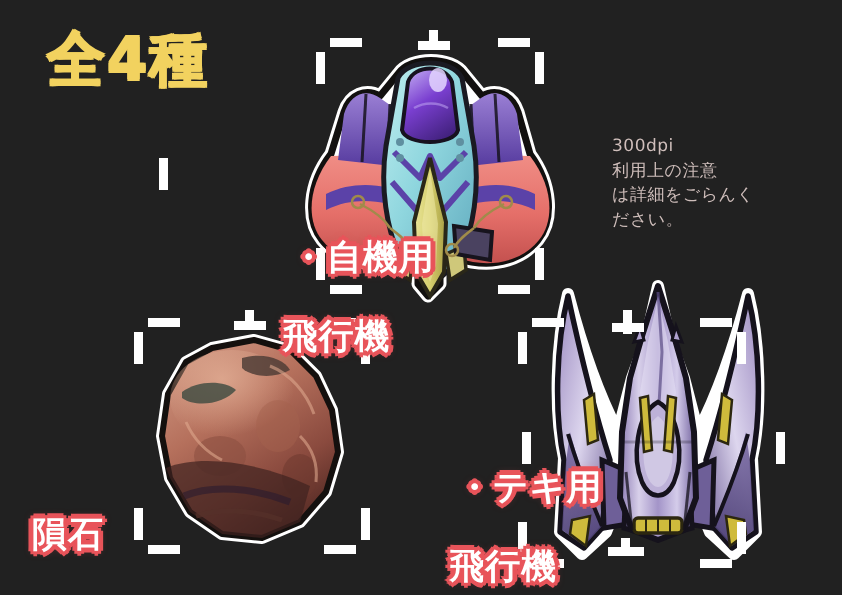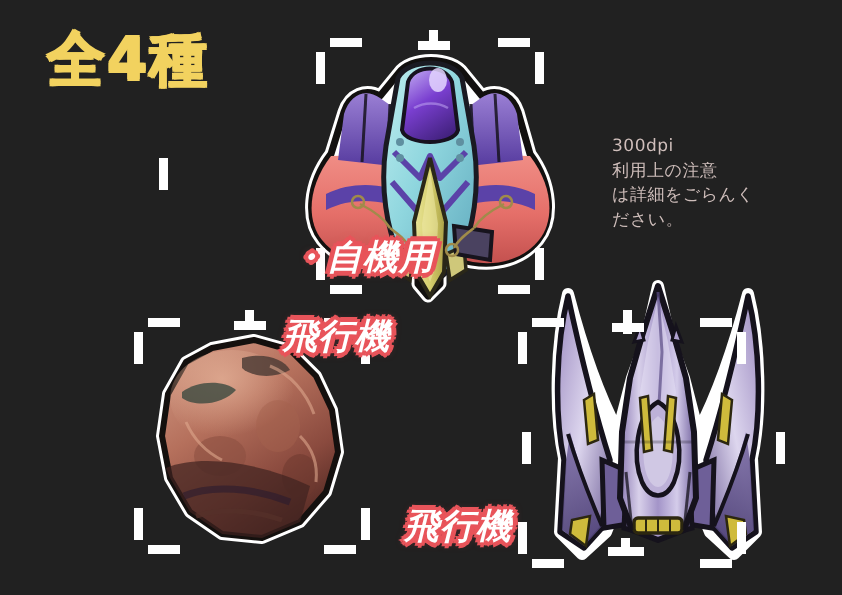--- a/index.html
+++ b/index.html
@@ -66,21 +66,20 @@
     color:#ffffff;
     line-height:1.12;
     letter-spacing:1px;
     text-shadow:
       -3px -3px 0 #e8545a, 0 -3px 0 #e8545a, 3px -3px 0 #e8545a,
       -3px  0   0 #e8545a,                 3px  0   0 #e8545a,
       -3px  3px 0 #e8545a, 0  3px 0 #e8545a, 3px  3px 0 #e8545a,
       -5px  0 0 #e8545a, 5px 0 0 #e8545a, 0 -5px 0 #e8545a, 0 5px 0 #e8545a,
       0 0 9px rgba(232,84,90,.65);
     z-index:40;
-    font-style:italic;
   }
   #caption-player{left:238px;top:200px;}
   #caption-meteor{left:32px;top:438px;}
   #caption-enemy{left:404px;top:430px;}
   .cap-l2{display:block;text-align:center;}
 
   
   .crop{position:absolute;z-index:30;}
   .crop i{position:absolute;background:#ffffff;display:block;}
   .crop .h{height:9px;}
@@ -425,19 +424,21 @@
       </g>
     </svg>
   </div>
 
   <div id="caption-player" class="caption px">
     <span>・自機用</span>
     <span class="cap-l2">飛行機</span>
   </div>
 
   <div id="caption-meteor" class="caption px">
+    <span class="cap-l2">隕石</span>
   </div>
 
   <div id="caption-enemy" class="caption px">
+    <span>・テキ用</span>
     <span class="cap-l2">飛行機</span>
   </div>
 
 </div>
 
 </body></html>

